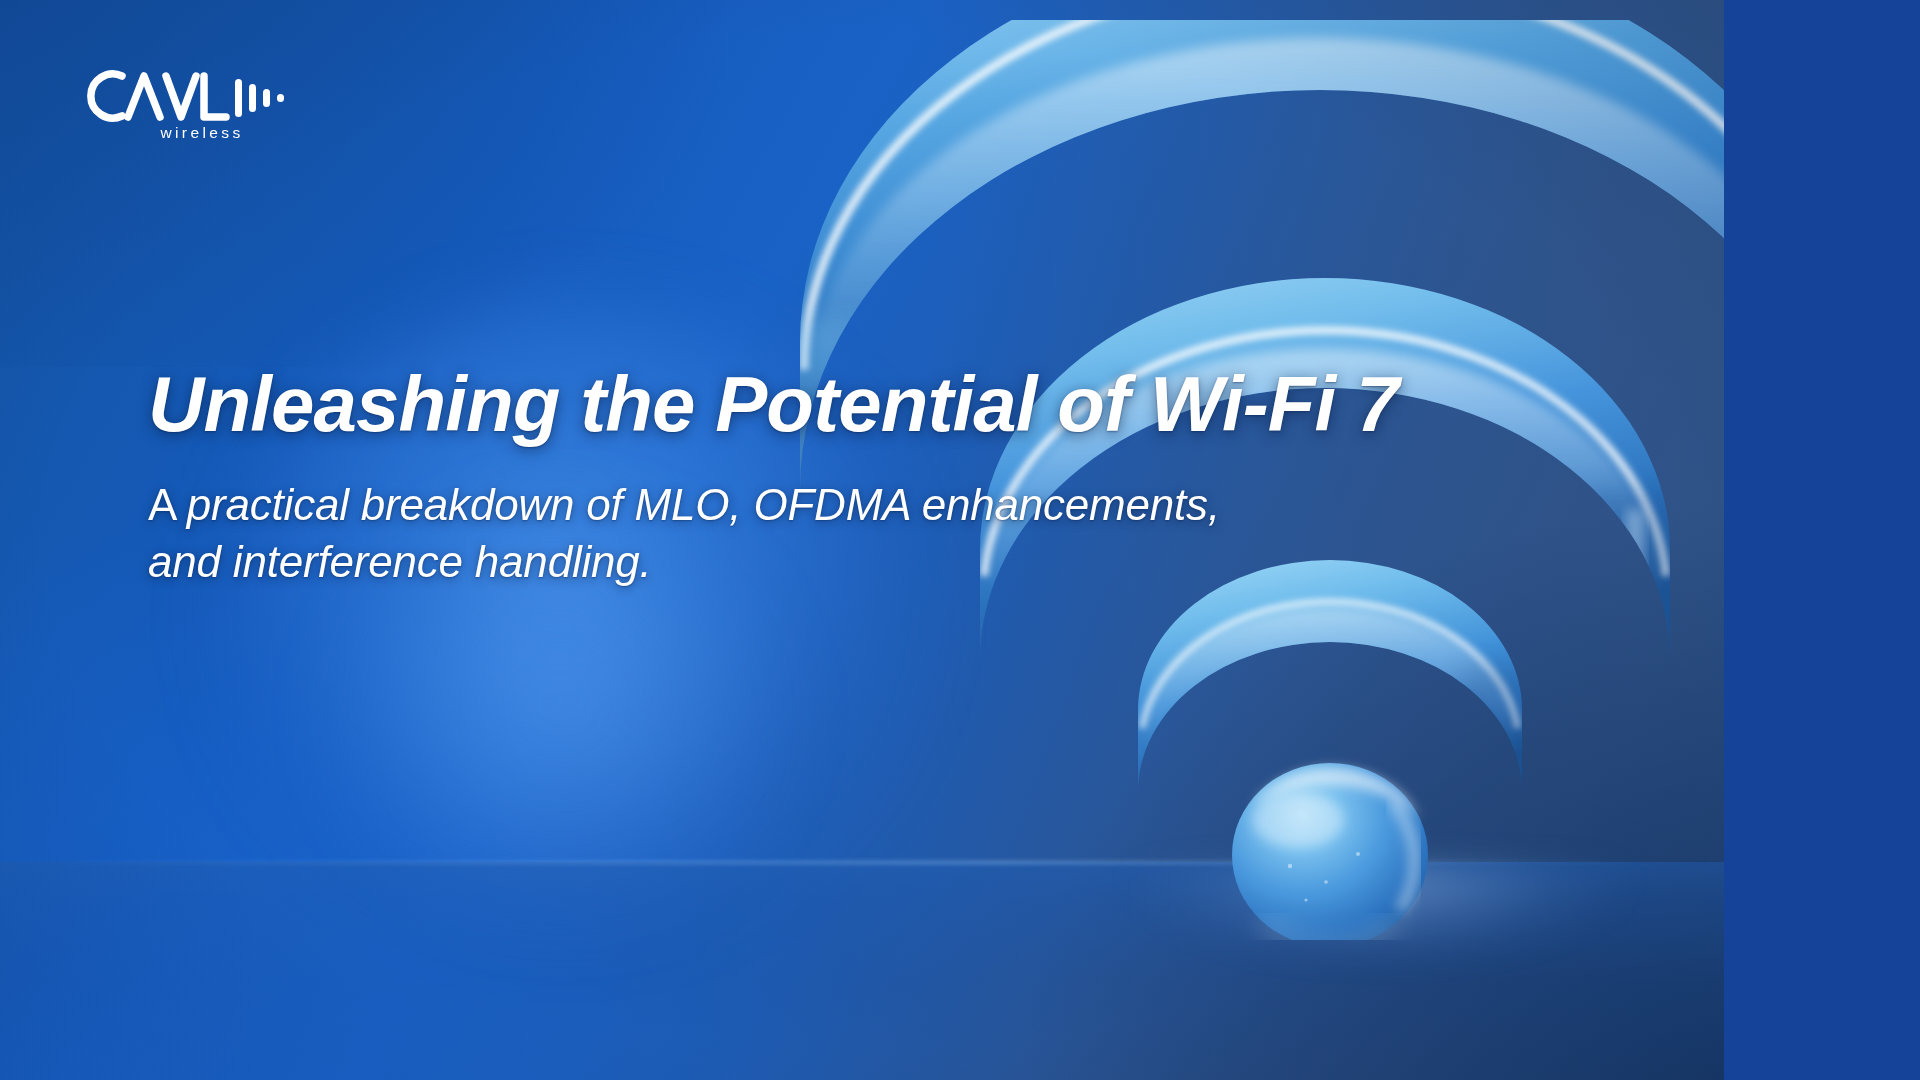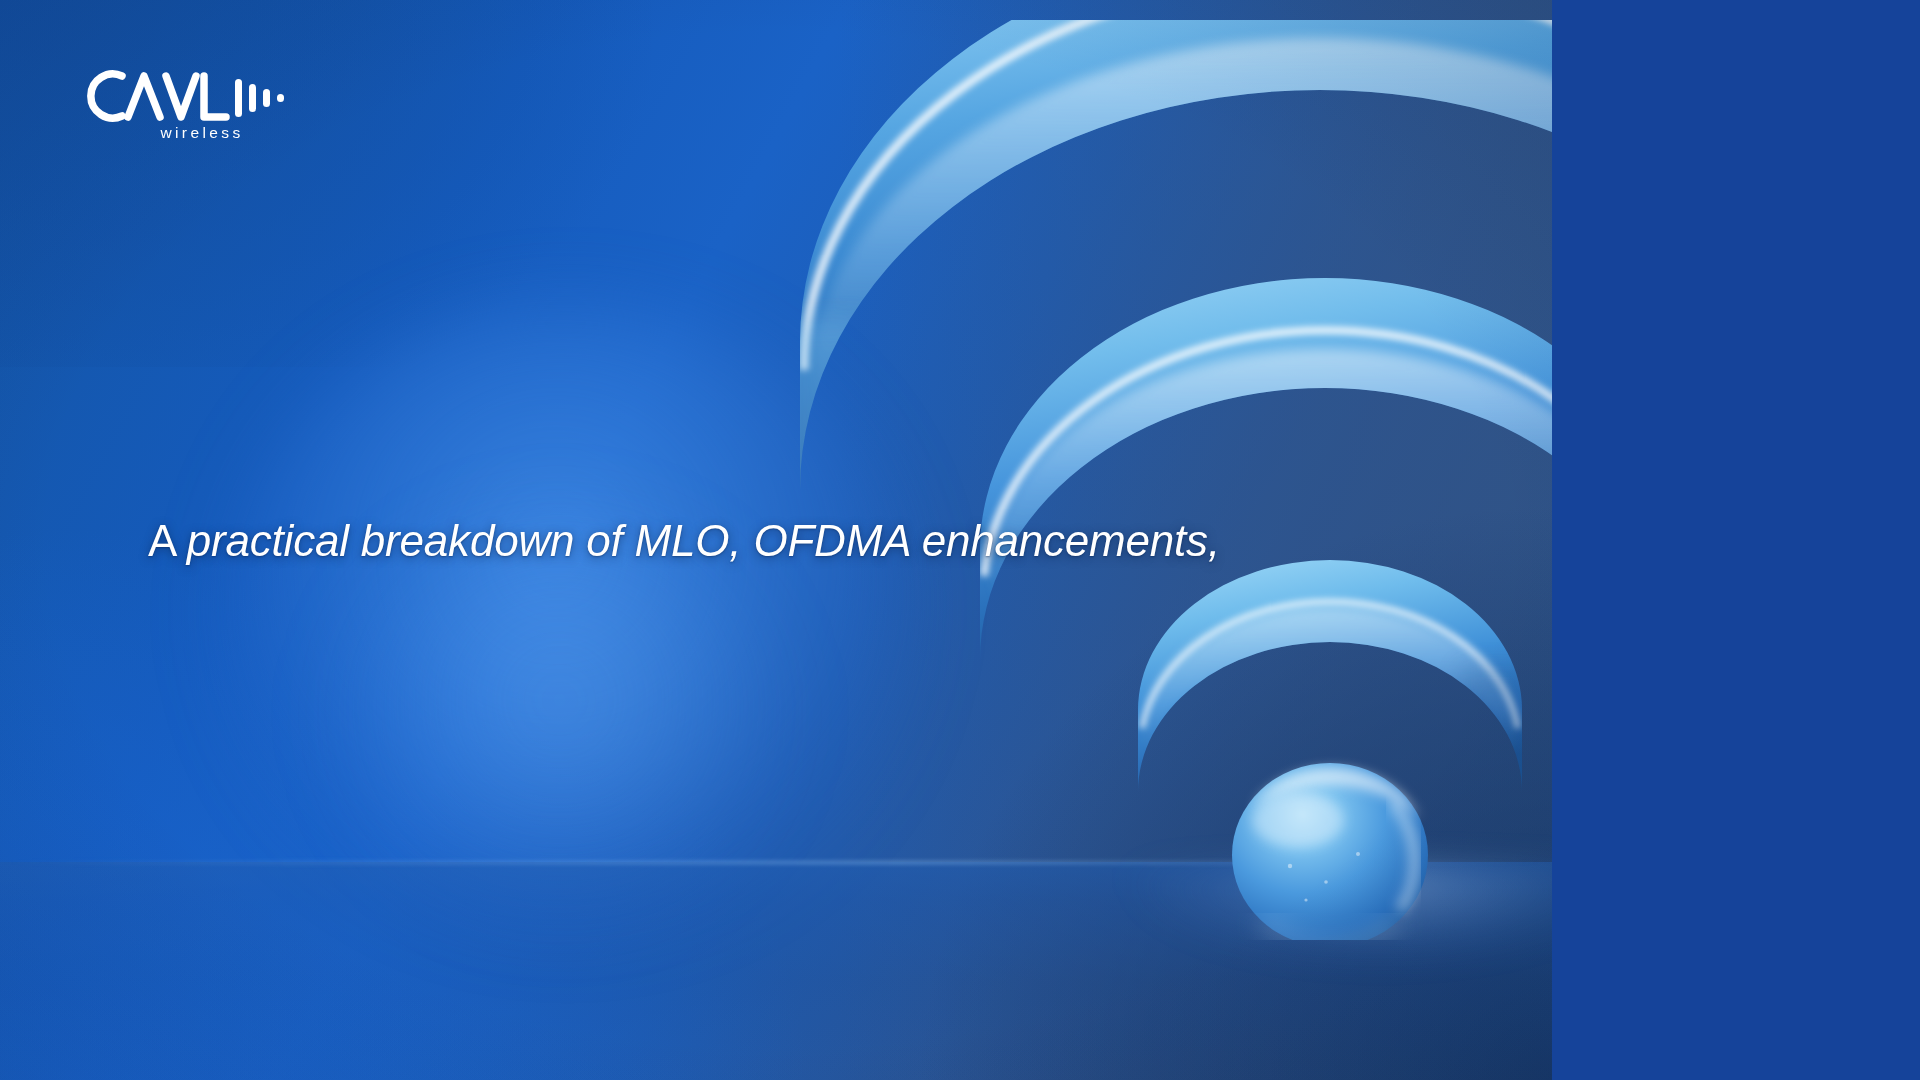--- a/index.html
+++ b/index.html
@@ -7,21 +7,21 @@
   html, body {
     width:1920px; height:1080px;
     overflow:hidden;
     background:#15439a;
     font-family:"Liberation Sans", sans-serif;
   }
 
   
   .banner {
     position:relative;
-    width:1552px; height:1080px;
+    width:1724px; height:1080px;
     overflow:hidden;
     background:#737373;
   }
 
   
   .bg-base {
     position:absolute; inset:0;
     background:
       linear-gradient(118deg,
         #1455a4 0%,
@@ -123,21 +123,21 @@
     font-family:"Liberation Sans", sans-serif;
     font-size:78px;
     font-weight:bold;
     font-style:italic;
     line-height:1.06;
     letter-spacing:-0.9px;
     text-shadow:0 3px 14px rgba(8,30,70,.55), 0 1px 2px rgba(8,30,70,.45);
     white-space:pre-line;
   }
   .subhead {
-    margin-top:66px;
+    margin-top:30px;
     color:#ffffff;
     font-family:"Liberation Sans", sans-serif;
     font-size:44px;
     font-weight:500;
     font-style:italic;
     line-height:1.30;
     letter-spacing:-0.2px;
     text-shadow:0 2px 10px rgba(8,30,70,.50), 0 1px 2px rgba(8,30,70,.40);
     white-space:pre-line;
   }
@@ -349,18 +349,18 @@
         <rect x="155" y="17" width="7" height="38" rx="3.5"></rect>
         <rect x="169" y="22" width="7" height="28" rx="3.5"></rect>
         <rect x="183" y="27" width="7" height="18" rx="3.5"></rect>
         <rect x="197" y="32" width="7" height="8" rx="3.5"></rect>
       </g>
       <text x="122" y="76" fill="#ffffff" font-family="'Liberation Sans', sans-serif" font-size="15.5" letter-spacing="3.4" text-anchor="middle">wireless</text>
     </svg>
   </div>
 
   <div class="copy">
-    <h1 class="headline"><br></h1>
-    <p class="subhead"><span class="lead">A </span><span>practical breakdown of MLO, OFDMA enhancements,</span><br></p>
+    <h1 class="headline"><span>Unleashing the Potential of Wi-Fi 7</span><br></h1>
+    <p class="subhead"><span class="lead">A </span><span>practical breakdown of MLO, OFDMA enhancements,</span><br><span>and interference handling.</span></p>
   </div>
 
   <div class="vignette"></div>
 </div>
 
 </body></html>

